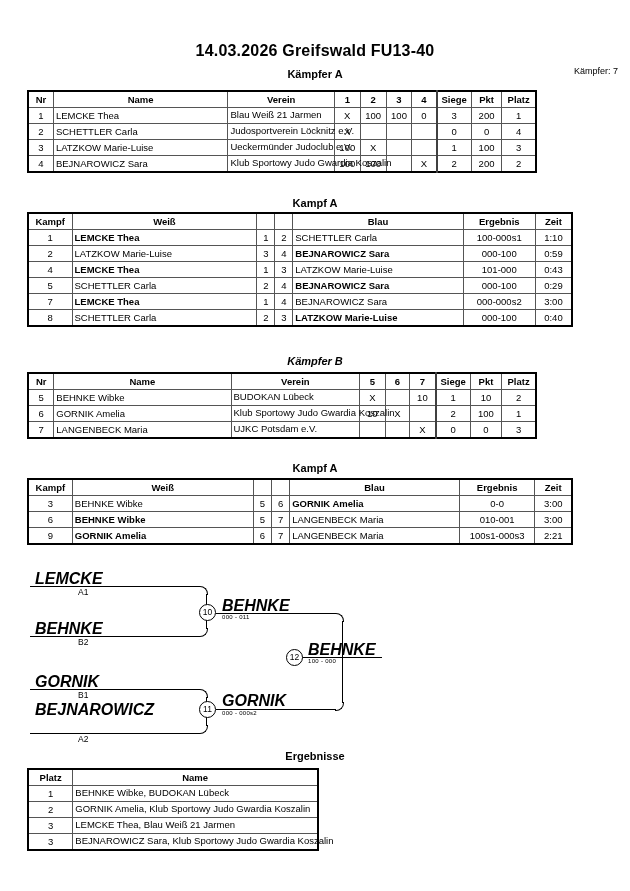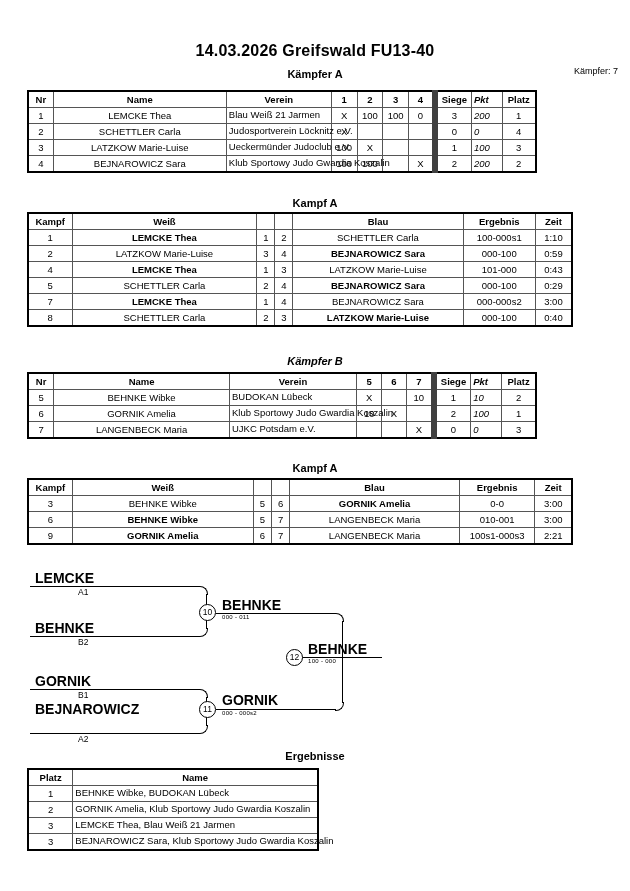--- a/index.html
+++ b/index.html
@@ -12,53 +12,53 @@
   .fighters-count{position:absolute;top:66px;right:12px;font-size:9px;color:#000;}
 
   .sec-title{position:absolute;left:0;width:630px;text-align:center;font-size:11px;font-weight:bold;color:#000;}
 
   table{border-collapse:collapse;position:absolute;background:#fff;}
   table.outer{border:2px solid #000;}
   td,th{border:1px solid #555;font-size:9.5px;color:#000;padding:0 2px;height:15px;
         white-space:nowrap;overflow:visible;font-weight:normal;}
   th{font-weight:bold;text-align:center;}
   .c{text-align:center;}
-  .l{text-align:center;}
+  .l{text-align:left;}
   .b{font-weight:bold;}
   .ovf{position:relative;}
   .ovf span{position:absolute;left:2px;top:1px;white-space:nowrap;}
 
   
   .pool{left:27px;width:510px;}
   .pool td.nr,.pool th.nr{width:22px;text-align:center;}
   .pool td.nm,.pool th.nm{width:186px;}
   .pool td.vr,.pool th.vr{width:118px;text-align:center;}
   .pool td.sc,.pool th.sc{width:22px;text-align:center;}
-  .pool td.sg,.pool th.sg{width:30px;text-align:center;border-left:6px solid #404040;}
-  .pool td.pk,.pool th.pk{width:28px;text-align:left;font-style:italic;}
+  .pool td.sg,.pool th.sg{width:30px;text-align:center;border-left:2px solid #404040;}
+  .pool td.pk,.pool th.pk{width:28px;text-align:center;}
   .pool td.pl,.pool th.pl{width:30px;text-align:center;}
   .pool th.hdr-clip{overflow:hidden;}
 
   
   .mt{left:27px;width:546px;}
   .mt td.k,.mt th.k{width:42px;text-align:center;}
   .mt td.w,.mt th.w{width:212px;}
   .mt td.n1,.mt td.n2{width:16px;text-align:center;}
   .mt td.bl,.mt th.bl{width:190px;}
   .mt td.er,.mt th.er{width:76px;text-align:center;}
   .mt td.z,.mt th.z{width:36px;text-align:center;}
 
   
   .res{left:27px;width:292px;}
   .res td.p,.res th.p{width:40px;text-align:center;}
   .res td.n,.res th.n{width:248px;}
 
   
   .bracket{position:absolute;left:0;top:565px;width:630px;height:180px;}
-  .bk-name{position:absolute;font-size:14px;font-weight:bold;color:#000;white-space:nowrap;}
+  .bk-name{position:absolute;font-size:16px;font-weight:bold;color:#000;white-space:nowrap;font-style:italic;}
   .bk-seed{position:absolute;font-size:8.5px;color:#000;margin-left:47px;}
   .bk-score{position:absolute;font-size:6px;color:#000;white-space:nowrap;letter-spacing:0.3px;}
   .bk-num{position:absolute;width:15px;height:15px;border:1px solid #000;border-radius:50%;
           background:#fff;font-size:8.5px;text-align:center;line-height:15px;color:#000;z-index:3;}
   .ln{position:absolute;background:#000;}
   .hl{height:1px;}
   .vl{width:1px;}
   .corner{position:absolute;border:1px solid #000;width:8px;height:8px;}
   .c-tr{border-left:none;border-bottom:none;border-top-right-radius:8px;}
   .c-br{border-left:none;border-top:none;border-bottom-right-radius:8px;}

